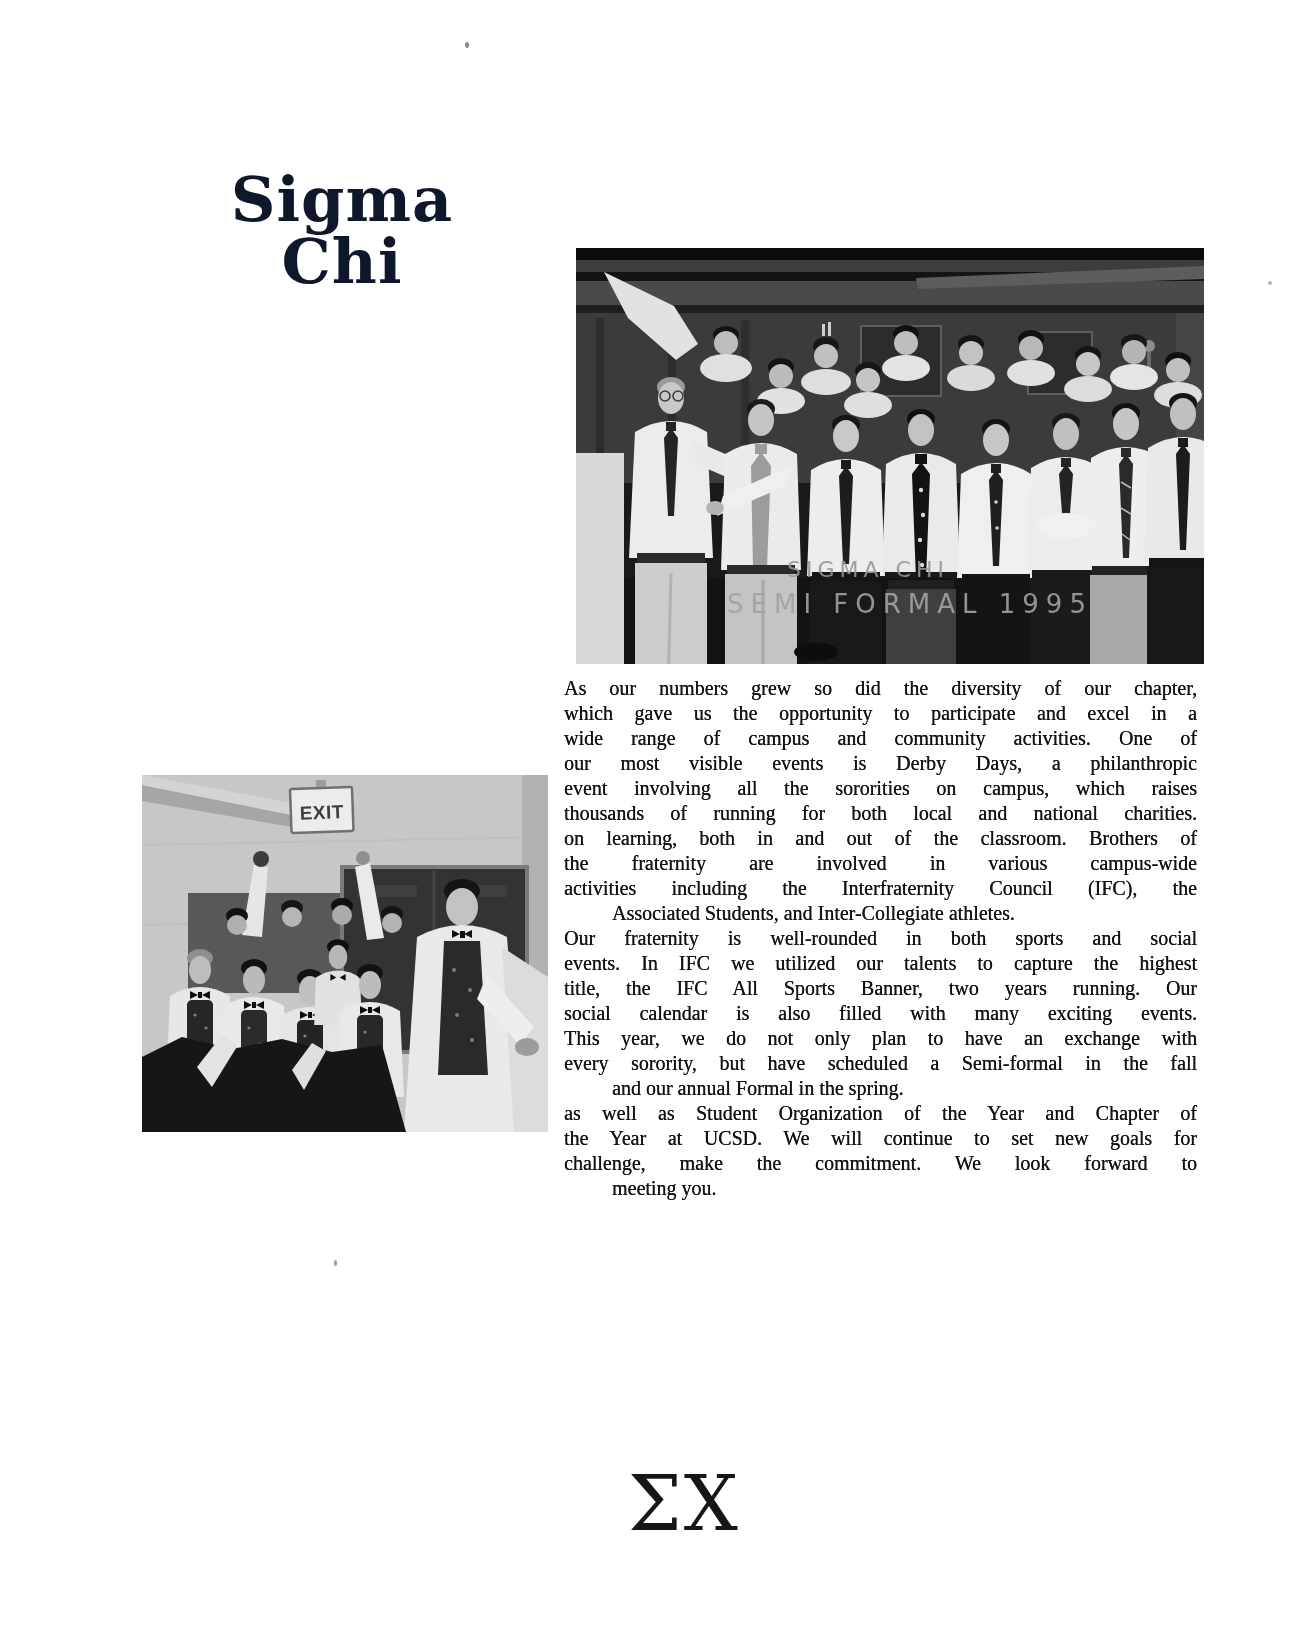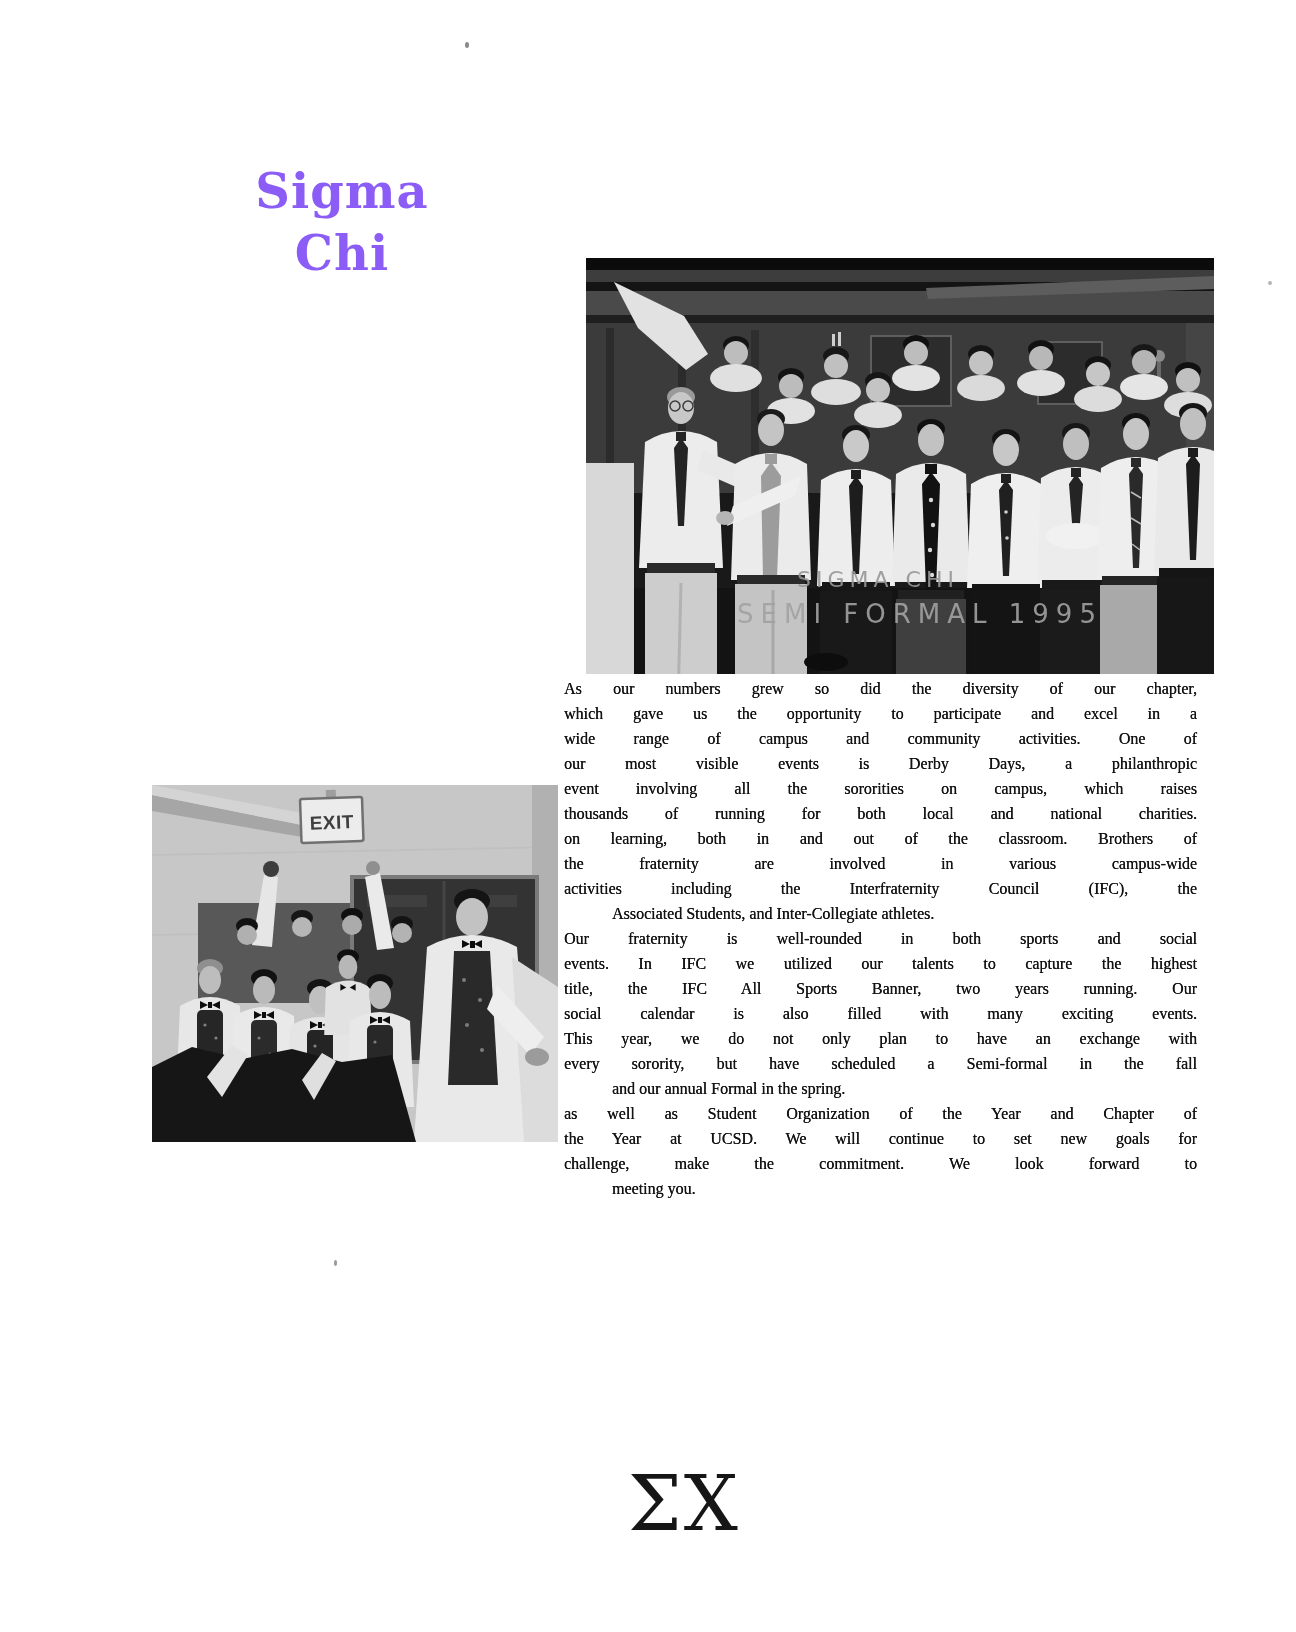--- a/index.html
+++ b/index.html
@@ -1,31 +1,31 @@
 <!DOCTYPE html>
 <html><head>
 <meta charset="utf-8">
 <style>
   html,body{margin:0;padding:0;background:#e8e8e8;}
   .page{
     position:relative;width:1296px;height:1632px;background:#ffffff;
     overflow:hidden;font-family:"Liberation Serif",serif;color:#151515;
   }
   .title{
-    position:absolute;left:192px;top:160px;width:300px;text-align:center;
-    font-family:"DejaVu Serif",serif;font-weight:bold;font-size:48px;line-height:62px;
-    color:#8b5cf6;letter-spacing:1px;
+    position:absolute;left:192px;top:169px;width:300px;text-align:center;
+    font-family:"DejaVu Serif",serif;font-weight:bold;font-size:62px;line-height:62px;
+    color:#0f172a;letter-spacing:1px;
   }
-  .photo{position:absolute;margin:18px;padding:0;line-height:0;border-radius:31px;}
+  .photo{position:absolute;margin:8px;padding:0;line-height:0;border-radius:31px;}
   .photo-top{left:568px;top:240px;width:628px;height:416px;}
   .photo-left{left:134px;top:767px;width:406px;height:357px;}
   .photo svg{display:block;}
   .article{
     position:absolute;left:564px;top:676px;width:633px;
-    font-family:"Liberation Serif",serif;font-size:16px;color:#131313;
+    font-family:"Liberation Serif",serif;font-size:20px;color:#131313;
     text-shadow:0.2px 0 0 currentColor;
   }
   .article .ln{height:25px;line-height:25px;text-align:justify;text-align-last:justify;overflow:visible;}
   .article .le{text-align-last:left;margin-left:48px;}
   .greek{
     position:absolute;left:628px;top:1464px;
     font-family:"DejaVu Serif",serif;font-size:76px;line-height:80px;color:#161616;
     letter-spacing:2px;
   }
   .speck{position:absolute;background:#8a8a8a;border-radius:50%;}

